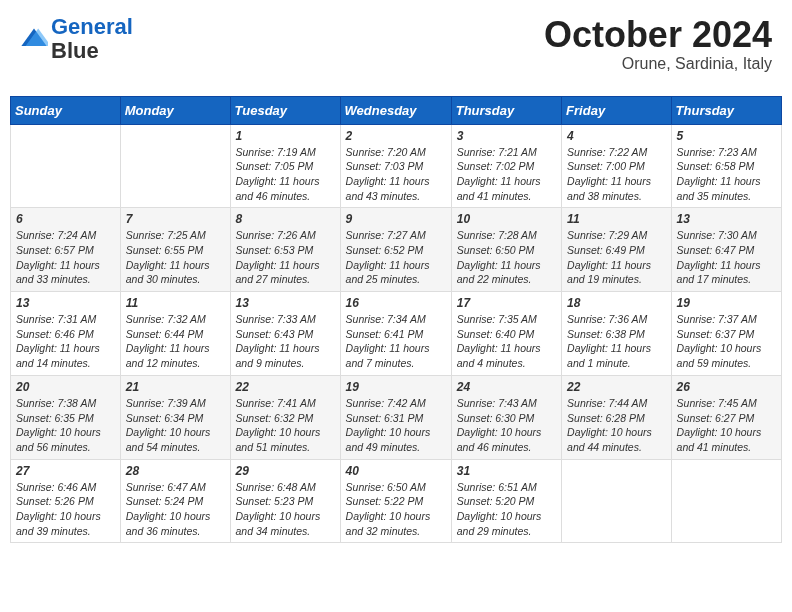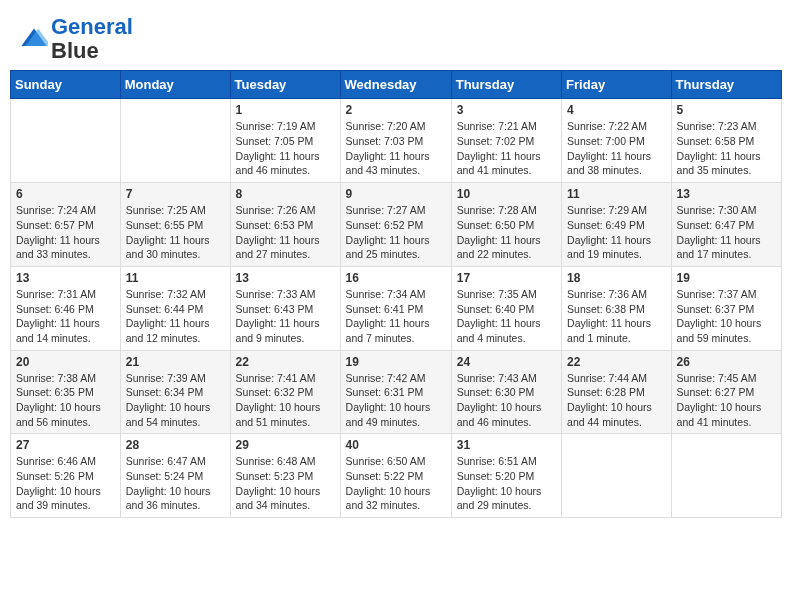--- a/index.html
+++ b/index.html
@@ -7,21 +7,21 @@
       font-family: Arial, sans-serif;
       background: #fff;
       width: 792px;
       min-height: 612px;
       padding: 10px;
     }
     .header {
       display: flex;
       justify-content: space-between;
       align-items: flex-start;
-      margin-bottom: 2px;
+      margin-bottom: 18px;
       padding: 5px 10px;
     }
     .logo {
       display: flex;
       align-items: center;
     }
     .logo-text {
       font-size: 22px;
       font-weight: bold;
       color: #333;
@@ -43,20 +43,21 @@
       line-height: 1.1;
     }
     .location {
       font-size: 16px;
       color: #444;
     }
     .calendar {
       width: 100%;
       border-collapse: collapse;
       border: 1px solid #ccc;
+      font-style: italic;
     }
     .calendar th {
       background-color: #1565c0;
       color: #fff;
       font-size: 13px;
       font-weight: bold;
       padding: 6px 4px;
       text-align: left;
       border: 1px solid #0d47a1;
     }
@@ -93,20 +94,24 @@
   <div class="logo">
     <svg class="logo-icon" viewBox="0 0 40 40">
       <polygon points="20,5 38,30 2,30" fill="#1565c0"></polygon>
       <polygon points="26,5 44,30 8,30" fill="#42a5f5" opacity="0.6"></polygon>
     </svg>
     <div class="logo-text">
       <span class="blue">General</span><br>
       <span>Blue</span>
     </div>
   </div>
+  <div class="title-area">
+    <div class="month-title">October 2024</div>
+    <div class="location">Orune, Sardinia, Italy</div>
+  </div>
 </div>
 
 <table class="calendar">
   <thead>
     <tr id="weekday-header">
         <th>Sunday</th>
         <th>Monday</th>
         <th>Tuesday</th>
         <th>Wednesday</th>
         <th>Thursday</th>

